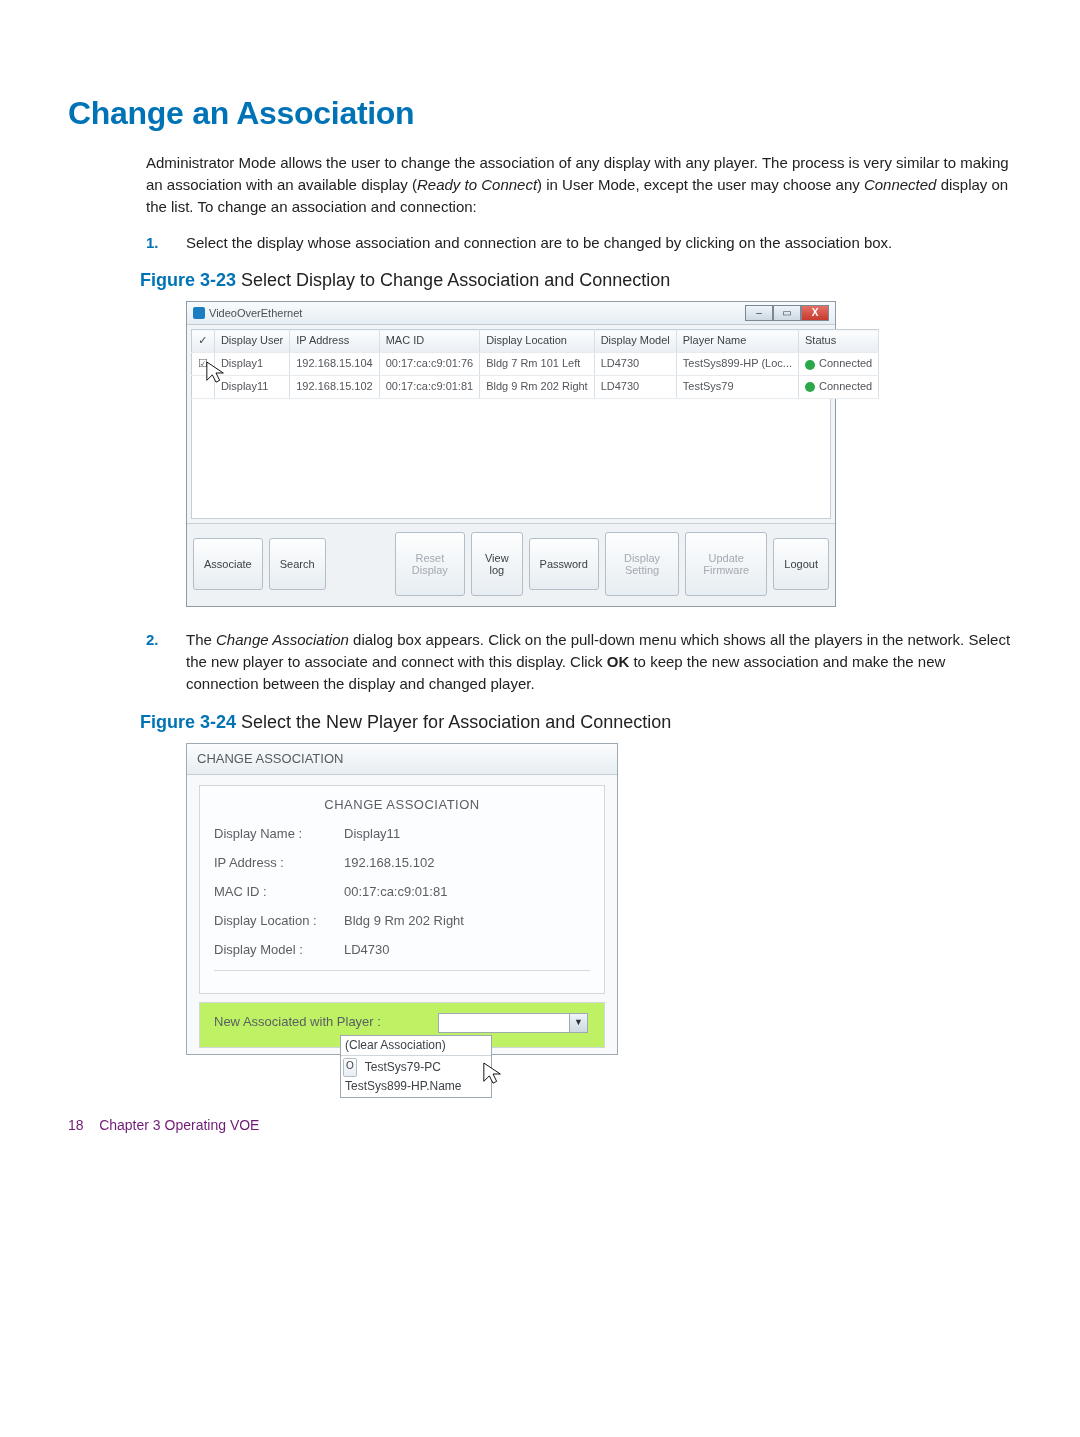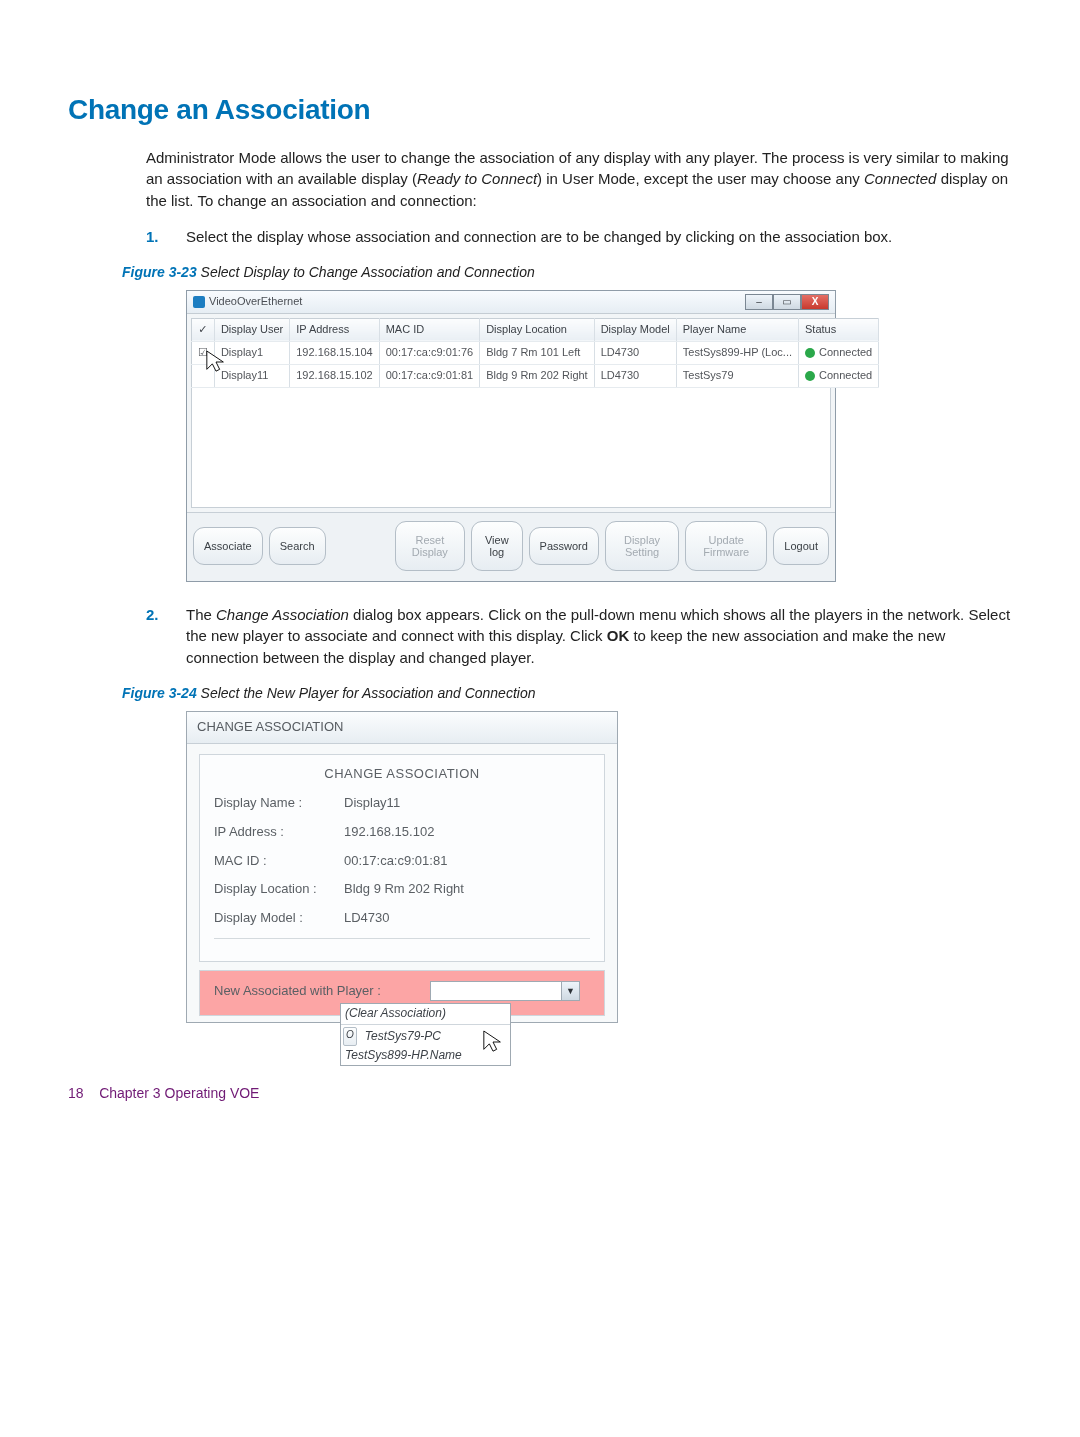--- a/index.html
+++ b/index.html
@@ -9,46 +9,45 @@
     width: 1080px;
     margin: 0 auto;
     padding: 90px 68px 60px 68px;
     color: #222;
     font-size: 15px;
     line-height: 1.45;
   }
   h1.section-title {
     color: #0073b6;
     font-weight: 800;
-    font-size: 28px;
+    font-size: 32px;
     margin-bottom: 16px;
     letter-spacing: -0.3px;
   }
   .body-block {
     margin-left: 78px;
     margin-bottom: 14px;
   }
   .italic { font-style: italic; }
   .bold { font-weight: 700; }
   ol.steps { list-style: none; margin-left: 78px; margin-bottom: 14px; }
   ol.steps > li { display: flex; margin-bottom: 10px; }
   ol.steps .step-num {
     color: #0073b6;
     font-weight: 800;
     width: 40px;
     flex-shrink: 0;
     font-size: 15px;
   }
   ol.steps .step-text { flex: 1; }
   .figure-caption {
-    font-size: 14px;
-    margin-left: 54px;
+    font-size: 18px;
+    margin-left: 72px;
     margin-top: 10px;
     margin-bottom: 8px;
-    font-style: italic;
   }
   .figure-caption .fig-label { color: #0073b6; font-weight: 700; }
   .figure-caption .fig-text { color: #222; }
 
   
   .voe-window {
     margin-left: 118px;
     width: 650px;
     border: 1px solid #8f9ca8;
     background: #f2f5f7;
@@ -112,24 +111,24 @@
   .voe-bottom-bar {
     border-top:1px solid #c7cfd6;
     padding:8px 6px 10px 6px;
     display:flex; gap:6px; align-items:center;
     background:#eef2f5;
     flex-wrap:nowrap;
   }
   .voe-btn {
     border:1px solid #b4bec7;
     background:linear-gradient(#fdfefe,#e7edf2);
-    padding:12px 10px;
+    padding:19px 10px;
     font-size:11px;
     color:#3a3f44;
-    border-radius:11px;
+    border-radius:3px;
   }
   .voe-btn.disabled { color:#a3aab1; }
   .voe-spacer { width:80px; }
   .cursor-arrow {
     position:absolute;
     width:22px;height:26px;
   }
   .cursor-arrow svg { width:100%; height:100%; }
 
   
@@ -164,22 +163,22 @@
     color:#5a5f64;
     margin-bottom:10px;
   }
   .assoc-row { display:flex; margin-bottom:10px; font-size:13px; color:#5a5f64;}
   .assoc-row .lbl { width:130px; }
   .assoc-row .val { flex:1; }
   .assoc-sep { border-top:1px solid #d4dade; margin:4px 0 8px 0; }
   .assoc-lower {
     margin:6px 12px 0 12px;
     border:1px solid #cfd6dc;
-    background:#fca5a5;
-    padding:10px 24px 14px 14px;
+    background:#bef264;
+    padding:10px 16px 14px 14px;
     position:relative;
   }
   .assoc-combo-line { display:flex; align-items:center; font-size:13px; color:#5a5f64;}
   .assoc-combo {
     margin-left:auto;
     border:1px solid #9fa9b2;
     background:#fff;
     width:150px; height:20px;
     display:flex; align-items:center; justify-content:flex-end;
     position:relative;
@@ -190,24 +189,23 @@
     border-left:1px solid #9fa9b2;
     display:flex; align-items:center; justify-content:center;
     font-size:9px; color:#2c3136;
   }
   .assoc-droplist {
     position:absolute;
     left:140px;
     top:32px;
     border:1px solid #9fa9b2;
     background:#fff;
-    width:171px;
+    width:152px;
     font-size:12px;
     color:#3d4248;
-    font-style:italic;
   }
   .assoc-droplist .opt { padding:1px 4px; }
   .assoc-droplist .ok-cancel {
     display:flex; gap:4px;
     border-top:1px solid #cfd6dc;
     padding:2px 2px 0 2px;
   }
   .assoc-droplist .mini-btn {
     font-size:10px; padding:0 2px;
     border:1px solid #b4bec7;

